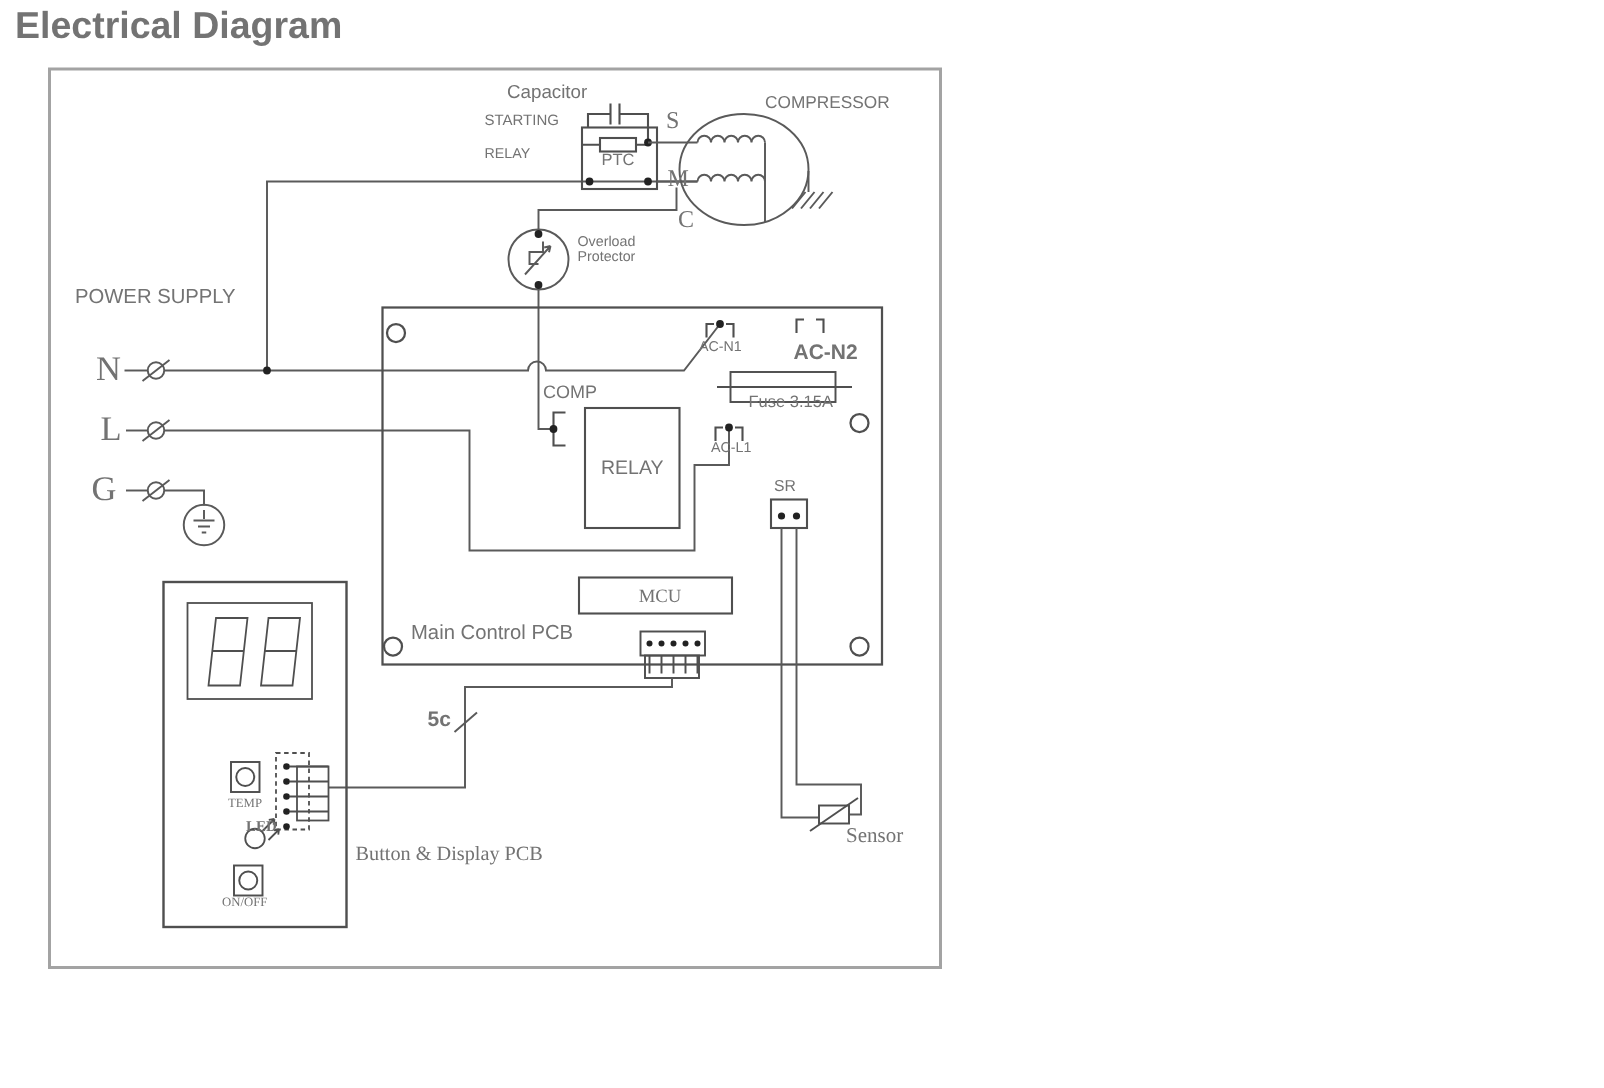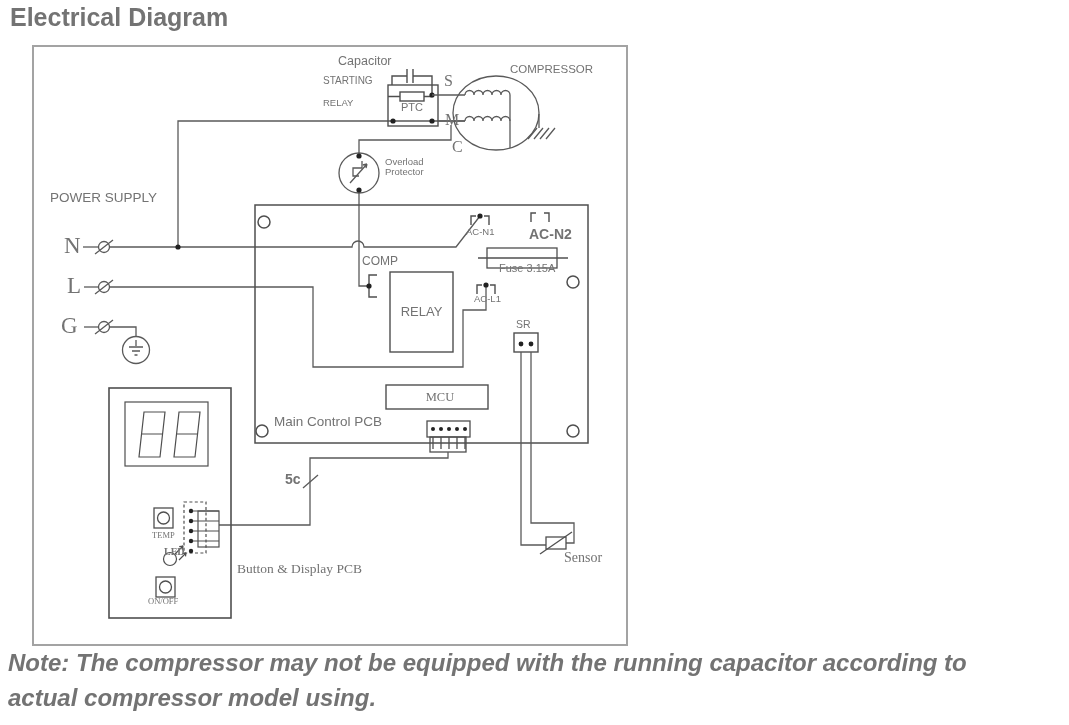--- a/index.html
+++ b/index.html
@@ -217,16 +217,14 @@
 
   <div class="lbl" style="left:285px;top:472px;font-size:14px;font-weight:bold;">5c</div>
 
   <div class="lbl serif" style="left:152px;top:531px;font-size:8.5px;">TEMP</div>
   <div class="lbl serif" style="left:164px;top:547px;font-size:10px;font-weight:bold;">LED</div>
   <div class="lbl serif" style="left:148px;top:597px;font-size:8.5px;">ON/OFF</div>
   <div class="lbl serif" style="left:237px;top:562px;font-size:13.5px;">Button &amp; Display PCB</div>
 
   <div class="lbl serif" style="left:538px;top:551px;font-size:14px;margin-left:26px;">Sensor</div>
 
-  <div class="lbl note" style="left:8px;top:651px;">Note: The compressor may not be equipped with the running capacitor according to</div>
-  <div class="lbl note" style="left:8px;top:686px;">actual compressor model using.</div>
 
 </div>
 
 </body></html>

